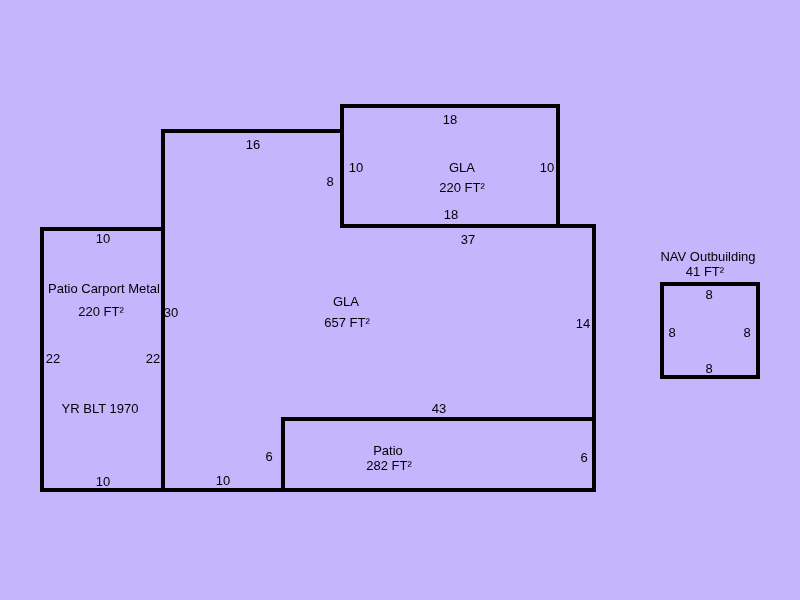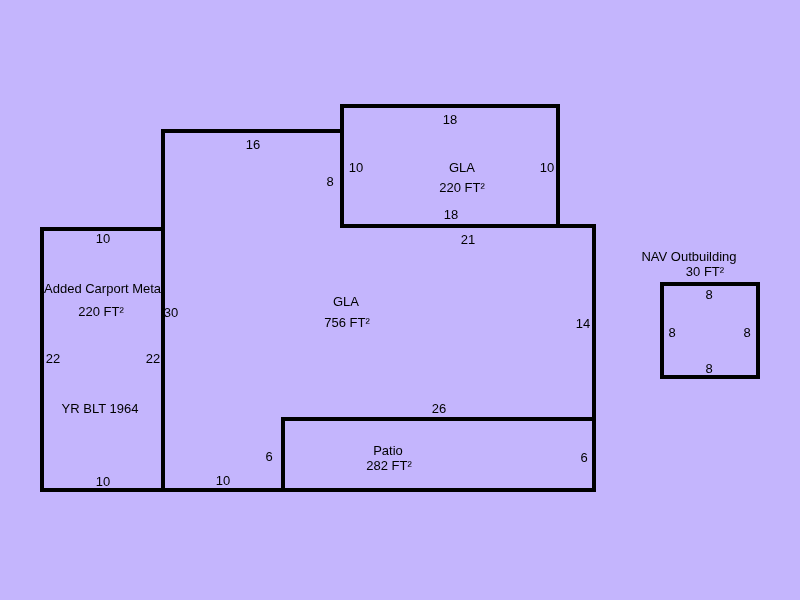--- a/index.html
+++ b/index.html
@@ -47,41 +47,41 @@
 
   <div class="lbl" style="left:450px;top:119px">18</div>
   <div class="lbl" style="left:356px;top:167px">10</div>
   <div class="lbl" style="left:462px;top:167px">GLA</div>
   <div class="lbl" style="left:547px;top:167px">10</div>
   <div class="lbl" style="left:462px;top:187px">220 FT²</div>
   <div class="lbl" style="left:451px;top:214px">18</div>
 
   <div class="lbl" style="left:253px;top:144px">16</div>
   <div class="lbl" style="left:330px;top:181px">8</div>
-  <div class="lbl" style="left:468px;top:239px">21</div>
+  <div class="lbl" style="left:468px;top:239px">37</div>
   <div class="lbl" style="left:346px;top:301px">GLA</div>
-  <div class="lbl" style="left:347px;top:322px">756 FT²</div>
+  <div class="lbl" style="left:347px;top:322px">657 FT²</div>
   <div class="lbl" style="left:583px;top:323px">14</div>
-  <div class="lbl" style="left:439px;top:408px">26</div>
+  <div class="lbl" style="left:439px;top:408px">43</div>
   <div class="lbl" style="left:269px;top:456px">6</div>
   <div class="lbl" style="left:223px;top:480px">10</div>
   <div class="lbl" style="left:171px;top:312px">30</div>
 
   <div class="lbl" style="left:103px;top:238px">10</div>
-  <div class="lbl" style="left:104px;top:288px">Added Carport Metal</div>
+  <div class="lbl" style="left:104px;top:288px">Patio Carport Metal</div>
   <div class="lbl" style="left:101px;top:311px">220 FT²</div>
   <div class="lbl" style="left:53px;top:358px">22</div>
   <div class="lbl" style="left:153px;top:358px">22</div>
-  <div class="lbl" style="left:100px;top:408px">YR BLT 1964</div>
+  <div class="lbl" style="left:100px;top:408px">YR BLT 1970</div>
   <div class="lbl" style="left:103px;top:481px">10</div>
 
   <div class="lbl" style="left:388px;top:450px">Patio</div>
   <div class="lbl" style="left:389px;top:465px">282 FT²</div>
   <div class="lbl" style="left:584px;top:457px">6</div>
 
-  <div class="lbl" style="left:689px;top:256px">NAV Outbuilding</div>
-  <div class="lbl" style="left:705px;top:271px">30 FT²</div>
+  <div class="lbl" style="left:708px;top:256px">NAV Outbuilding</div>
+  <div class="lbl" style="left:705px;top:271px">41 FT²</div>
   <div class="lbl" style="left:709px;top:294px">8</div>
   <div class="lbl" style="left:672px;top:332px">8</div>
   <div class="lbl" style="left:747px;top:332px">8</div>
   <div class="lbl" style="left:709px;top:368px">8</div>
 
 </div>
 
 </body></html>

